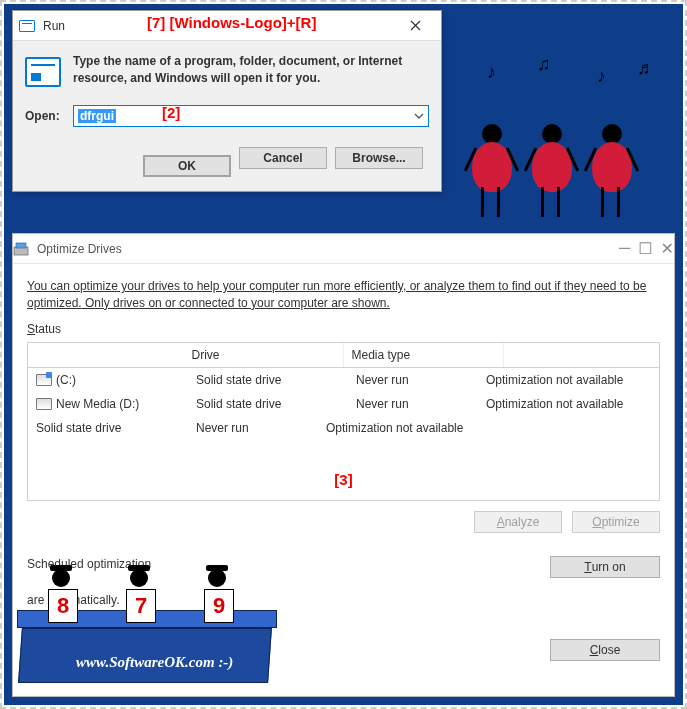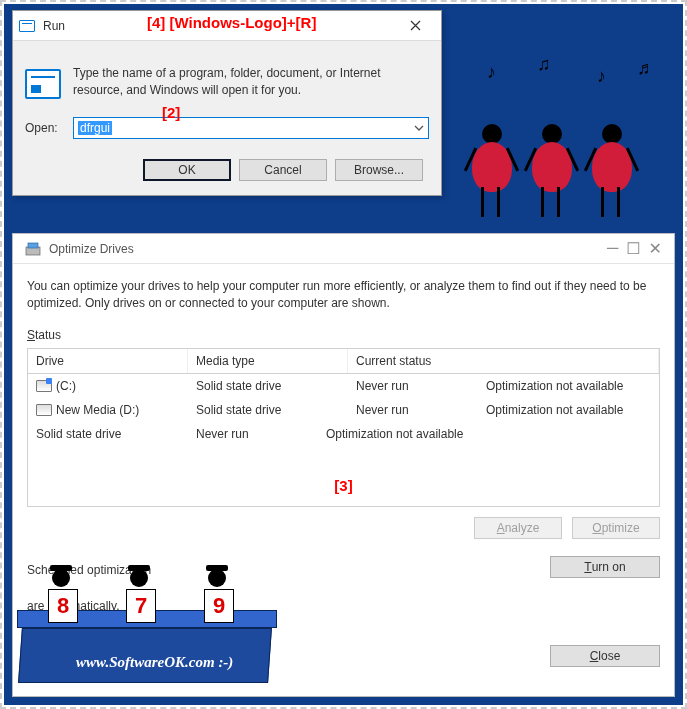--- a/index.html
+++ b/index.html
@@ -6,46 +6,46 @@
     body { width: 687px; height: 709px; background: #fff; position: relative; overflow: hidden; border: 2px dashed #ccc; }
     .bg { position: absolute; inset: 2px; background: #0e3d8a; }
     
     
     .run-dialog { position: absolute; top: 8px; left: 10px; width: 430px; background: #f0f0f0; border: 1px solid #999; box-shadow: 2px 2px 6px rgba(0,0,0,0.2); }
     .run-title { display: flex; align-items: center; height: 30px; background: #fff; border-bottom: 1px solid #ddd; padding: 0 6px; }
     .run-title-icon { width: 16px; height: 12px; border: 1.5px solid #0078d7; border-radius: 1px; margin-right: 8px; position: relative; }
     .run-title-icon::before { content:""; position:absolute; top:2px; left:2px; right:2px; height:1.5px; background:#0078d7; }
     .run-title-text { font-size: 12px; color: #333; }
     .run-close { margin-left: auto; width: 40px; height: 28px; display: flex; align-items: center; justify-content: center; cursor: pointer; }
-    .run-body { padding: 24px 12px 14px 12px; font-size: 12px; color: #333; }
+    .run-body { padding: 12px 12px 14px 12px; font-size: 12px; color: #333; font-weight: bold; }
     .run-row1 { display: flex; gap: 12px; }
     .run-big-icon { width: 36px; height: 30px; border: 2px solid #0078d7; border-radius: 2px; position: relative; flex-shrink:0; margin-top:4px; background:#fff; }
     .run-big-icon::before{ content:""; position:absolute; top:5px; left:4px; right:4px; height:2px; background:#0078d7;}
     .run-big-icon::after{ content:""; position:absolute; bottom:4px; left:4px; width:10px; height:8px; background:#0078d7;}
     .run-desc { line-height: 1.4; }
     .run-row2 { display: flex; align-items: center; margin-top: 18px; gap: 10px; }
     .open-label { width: 38px; }
     .open-input { flex: 1; height: 22px; border: 1px solid #0078d7; background: #fff; display: flex; align-items: center; padding: 0 4px; position: relative; }
     .open-input-text { background: #3399ff; color: #fff; padding: 0 2px; font-size: 12px; }
     .open-chevron { position: absolute; right: 4px; top: 4px; }
     .run-buttons { display: flex; gap: 8px; justify-content: flex-end; margin-top: 20px; padding-right: 6px; }
     .btn { min-width: 88px; height: 22px; border: 1px solid #adadad; background: #e1e1e1; font-size: 12px; cursor: pointer; display:flex; align-items:center; justify-content:center; }
-    .btn.default { border: 2px solid #0f172a; }
+    .btn.default { border: 2px solid #a3a3a3; margin-top: 8px; }
     
     .annot { color: #ff0000; font-weight: bold; font-size: 15px; position: absolute; }
     
     
     .opt-window { position: absolute; top: 231px; left: 10px; right: 10px; bottom: 10px; background: #fff; border: 1px solid #bbb; }
-    .opt-title { height: 30px; background: #fff; border-bottom: 1px solid #e5e5e5; display: flex; align-items: center; padding: 0 12px; }
+    .opt-title { height: 30px; background: #fff; border-bottom: 1px solid #e5e5e5; display: flex; align-items: center; padding: 0 0; }
     .opt-title-icon { width:16px; height:16px; margin-right:8px; position:relative; }
     .opt-title-icon svg { width:16px; height:16px; }
     .opt-title-text { font-size: 12px; color: #555; }
     .opt-title-buttons { margin-left:auto; display:flex; gap:8px; color:#888; }
     .opt-body { padding: 14px 14px 10px 14px; font-size: 12px; color: #333; }
-    .opt-intro { line-height: 1.4; margin-bottom: 16px; }
+    .opt-intro { line-height: 1.4; margin-bottom: 10px; text-decoration: underline; }
     .drive-table { border: 1px solid #d0d0d0; margin-top: 6px; background:#fff; }
     .dt-head { display:flex; border-bottom: 1px solid #d0d0d0; justify-content: center; }
     .dt-head > div, .dt-row > div { padding: 5px 8px; font-size: 12px; }
     .col-drive { width: 160px; }
     .col-media { width: 160px; }
     .col-last { width: 130px; }
     .col-status { flex: 1; }
     .dt-head > div { border-right: 1px solid #eee; }
     .dt-row { display:flex; }
     .drive-icon { display:inline-block; width:16px; height:12px; border:1px solid #777; border-radius:1px; margin-right:4px; vertical-align:middle; background:linear-gradient(#ddd,#fff); position:relative; }
@@ -107,21 +107,21 @@
       </div>
     </div>
     <div class="run-buttons">
       <div class="btn default">OK</div>
       <div class="btn">Cancel</div>
       <div class="btn">Browse...</div>
     </div>
   </div>
 </div>
 
-<div class="annot" style="top:12px; left:145px;">[4]  [Windows-Logo]+[R]</div>
+<div class="annot" style="top:12px; left:145px;">[7]  [Windows-Logo]+[R]</div>
 <div class="annot" style="top:102px; left:160px;">[2]</div>
 
 <div class="deco-top">
   <span class="note" style="top:0;left:30px;">♪</span>
   <span class="note" style="top:-8px;left:80px;">♫</span>
   <span class="note" style="top:4px;left:140px;">♪</span>
   <span class="note" style="top:-4px;left:180px;">♬</span>
   <div class="figure" style="left:10px; top:50px;">
     <div class="fig-head"></div>
       <div class="fig-body"></div>
@@ -164,21 +164,20 @@
     </div>
   </div>
   <div class="opt-body">
     <div class="opt-intro">You can optimize your drives to help your computer run more efficiently, or analyze them to find out if they need to be optimized. Only drives on or connected to your computer are shown.</div>
     <div><span style="text-decoration:underline;">S</span><span>tatus</span></div>
 
     <div class="drive-table">
       <div class="dt-head">
         <div class="col-drive">Drive</div>
         <div class="col-media">Media type</div>
-        <div class="col-status">Current status</div>
       </div>
       <div class="dt-body">
         <div class="dt-row">
           <div class="col-drive"><span class="drive-icon c"></span><span>(C:)</span></div>
           <div class="col-media">Solid state drive</div>
           <div class="col-last">Never run</div>
           <div class="col-status">Optimization not available</div>
         </div>
         <div class="dt-row">
           <div class="col-drive"><span class="drive-icon"></span><span>New Media (D:)</span></div>

